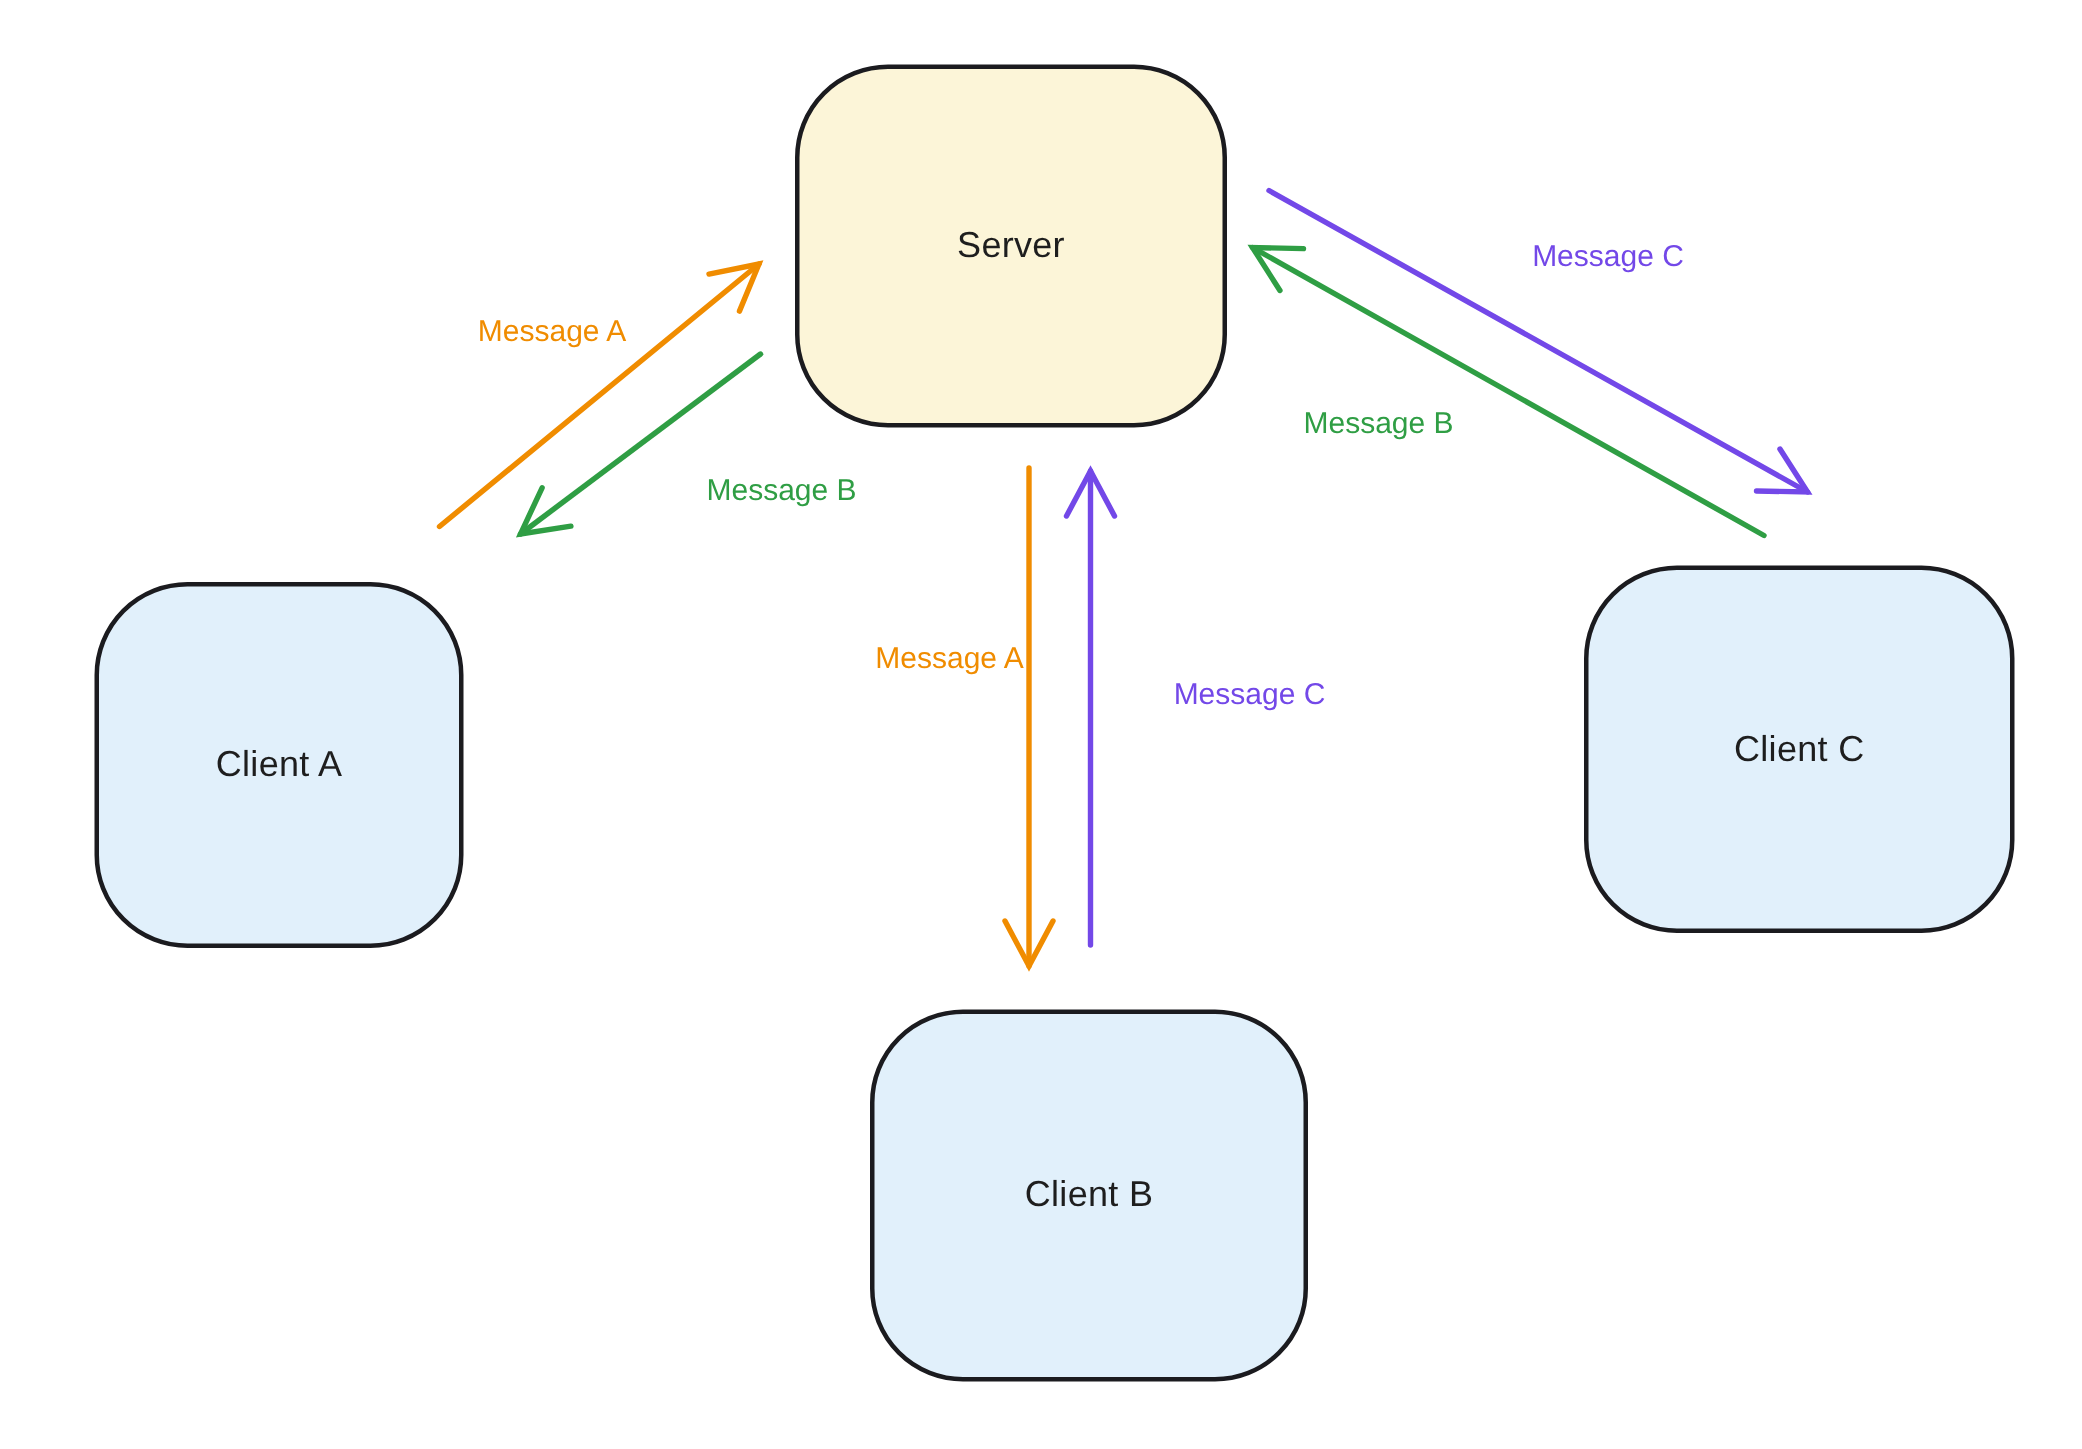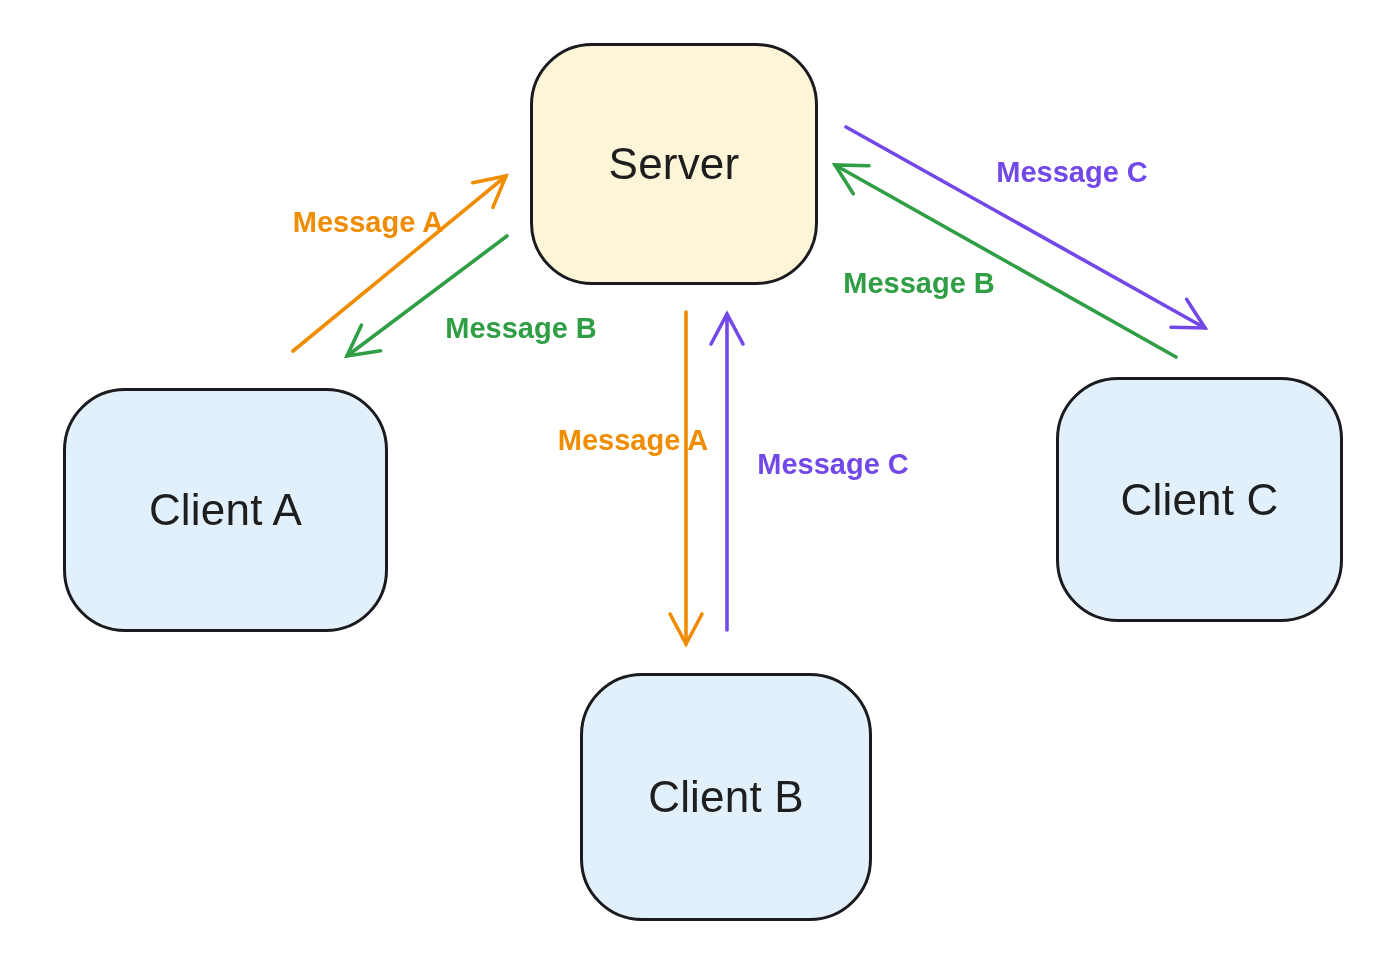--- a/index.html
+++ b/index.html
@@ -32,35 +32,34 @@
   .stroke-purple { stroke: var(--purple); }
 
   .node {
     position: absolute;
     box-sizing: border-box;
     border: 3.5px solid var(--node-border);
     border-radius: 62px;
     display: flex;
     align-items: center;
     justify-content: center;
-    font-size: 44px;
+    font-size: 24px;
     color: var(--text);
     letter-spacing: 0.2px;
   }
   .node-server   { left: 530px;  top: 43px;  width: 288px; height: 242px; background: var(--server-fill); }
-  .node-client-a { left: 63px;   top: 388px; width: 325px; height: 244px; background: var(--client-fill); }
+  .node-client-a { left: 63px;   top: 388px; width: 246px; height: 244px; background: var(--client-fill); }
   .node-client-b { left: 580px;  top: 673px; width: 292px; height: 248px; background: var(--client-fill); }
   .node-client-c { left: 1056px; top: 377px; width: 287px; height: 245px; background: var(--client-fill); }
 
   .edge-label {
     position: absolute;
     transform: translate(-50%, -50%);
-    font-size: 29px;
+    font-size: 20px;
     white-space: nowrap;
-    font-weight: bold;
   }
   .label-orange { color: var(--orange); margin-left: 44px; }
   .label-green  { color: var(--green); }
   .label-purple { color: var(--purple); }
 
   .lbl-0 { left: 324px;  top: 222px; }
   .lbl-1 { left: 521px;  top: 328px; }
   .lbl-2 { left: 589px;  top: 440px; }
   .lbl-3 { left: 833px;  top: 464px; }
   .lbl-4 { left: 1072px; top: 172px; }

